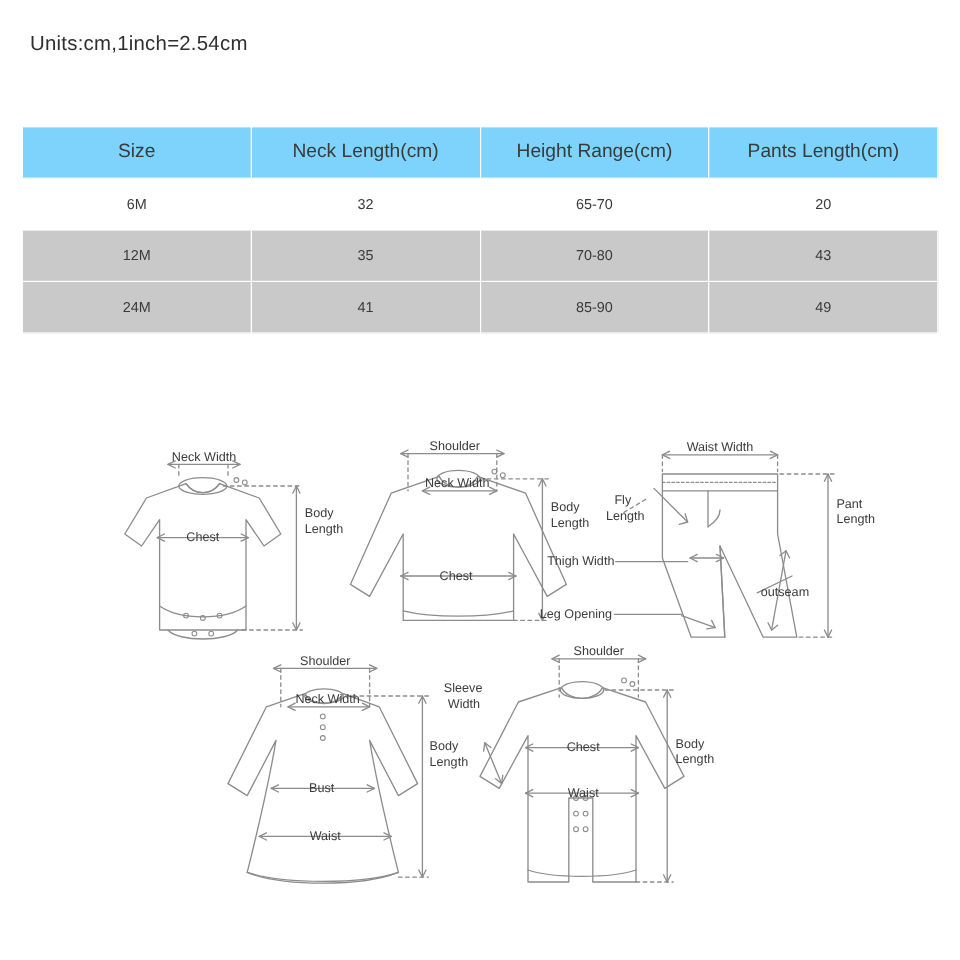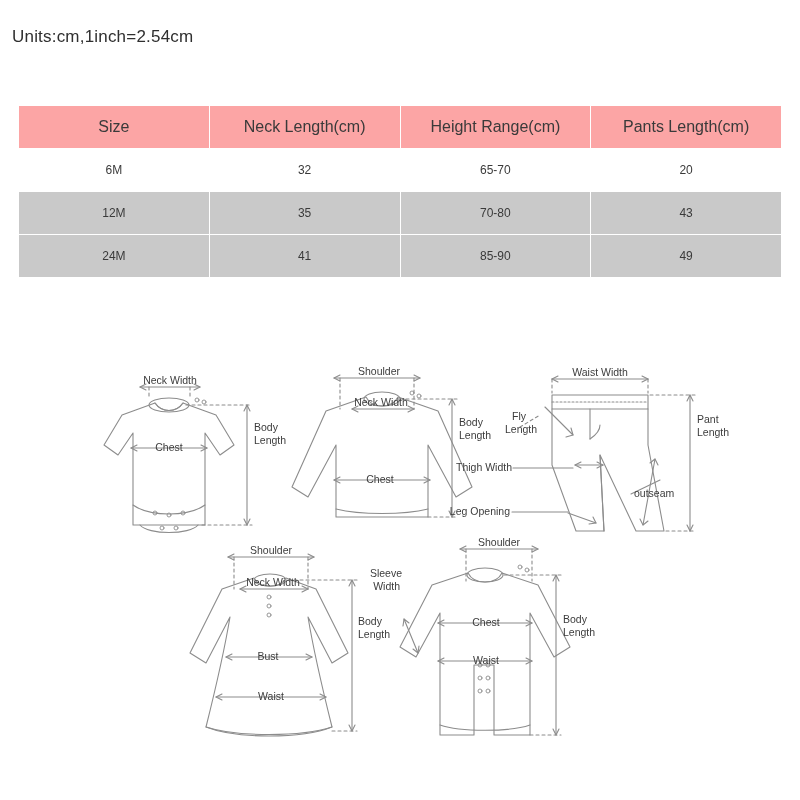--- a/index.html
+++ b/index.html
@@ -14,21 +14,21 @@
     color: #333333;
     overflow: hidden;
   }
   .page {
     position: relative;
     width: 800px;
     height: 800px;
   }
   .units-note {
     position: absolute;
-    left: 12px;
+    left: 25px;
     top: 27px;
     font-size: 17px;
     color: #2f2f2f;
     letter-spacing: 0.2px;
   }
   table.size-table {
     position: absolute;
     left: 18px;
     top: 105px;
     width: 764px;
@@ -39,21 +39,21 @@
   table.size-table td {
     height: 40px;
     text-align: center;
     vertical-align: middle;
     font-size: 12px;
     font-weight: normal;
     color: #3a3a3a;
     border: 1px solid #ffffff;
   }
   table.size-table thead th {
-    background: #fca5a5;
+    background: #7dd3fc;
     font-size: 16px;
   }
   table.size-table tbody tr.odd td {
     background: #ffffff;
   }
   table.size-table tbody tr.even td {
     background: #c9c9c9;
   }
   .diagrams {
     position: absolute;

